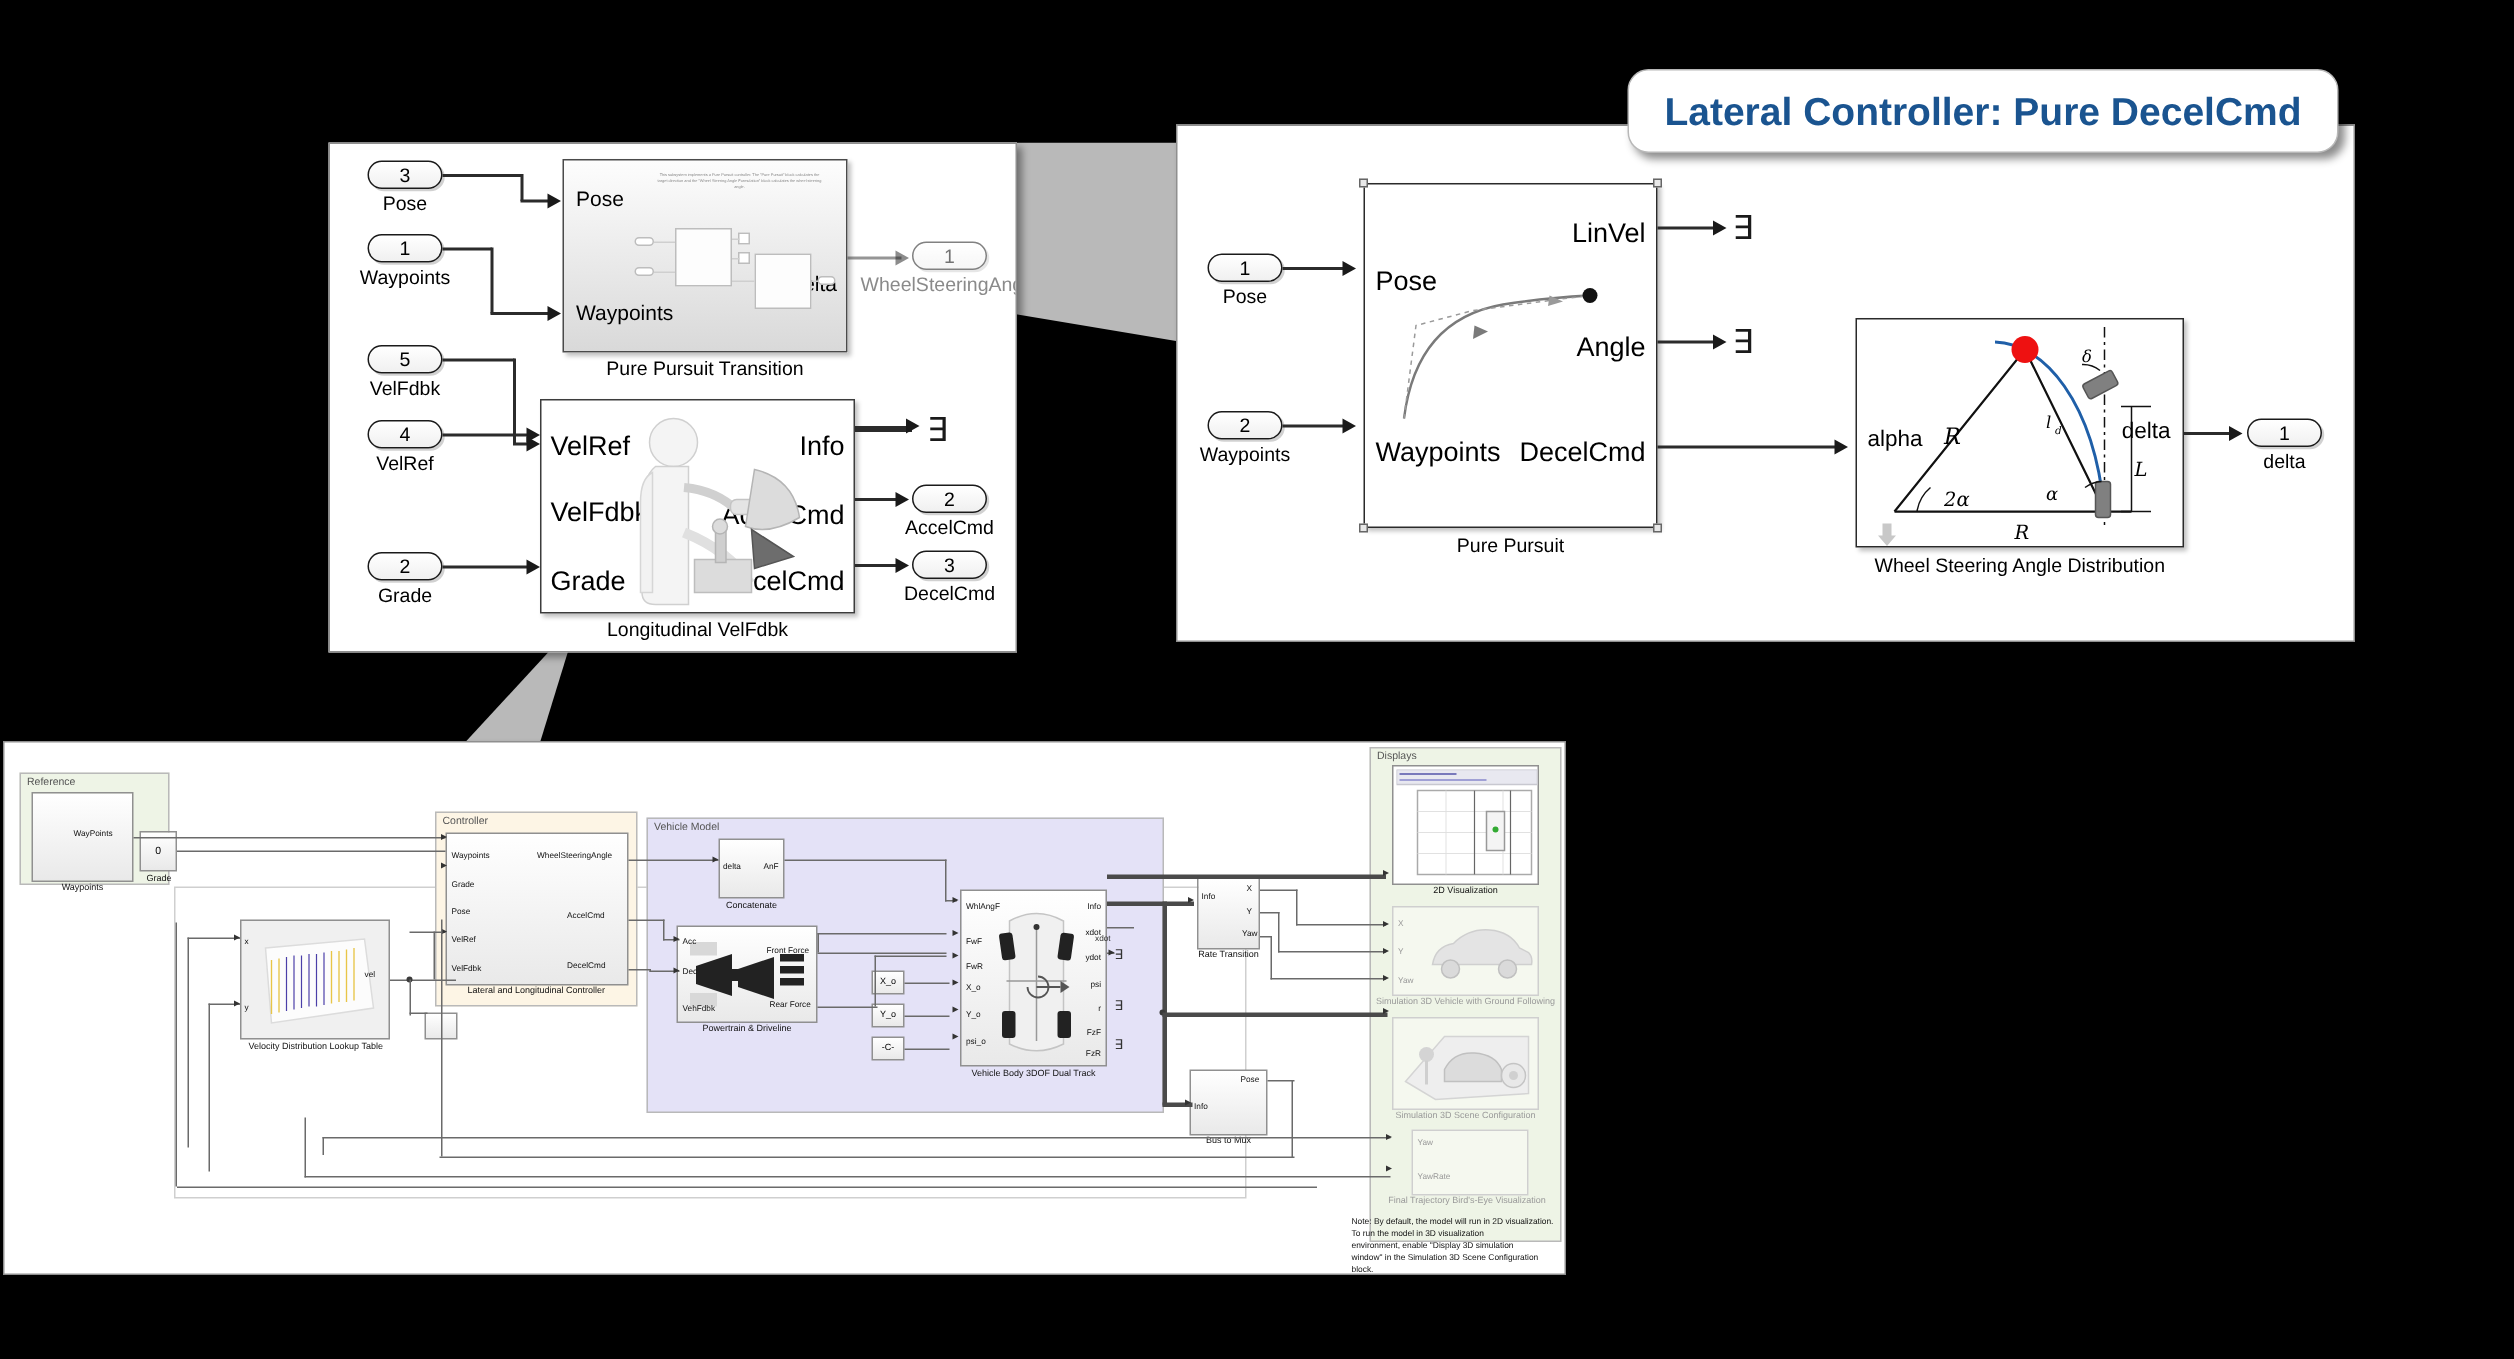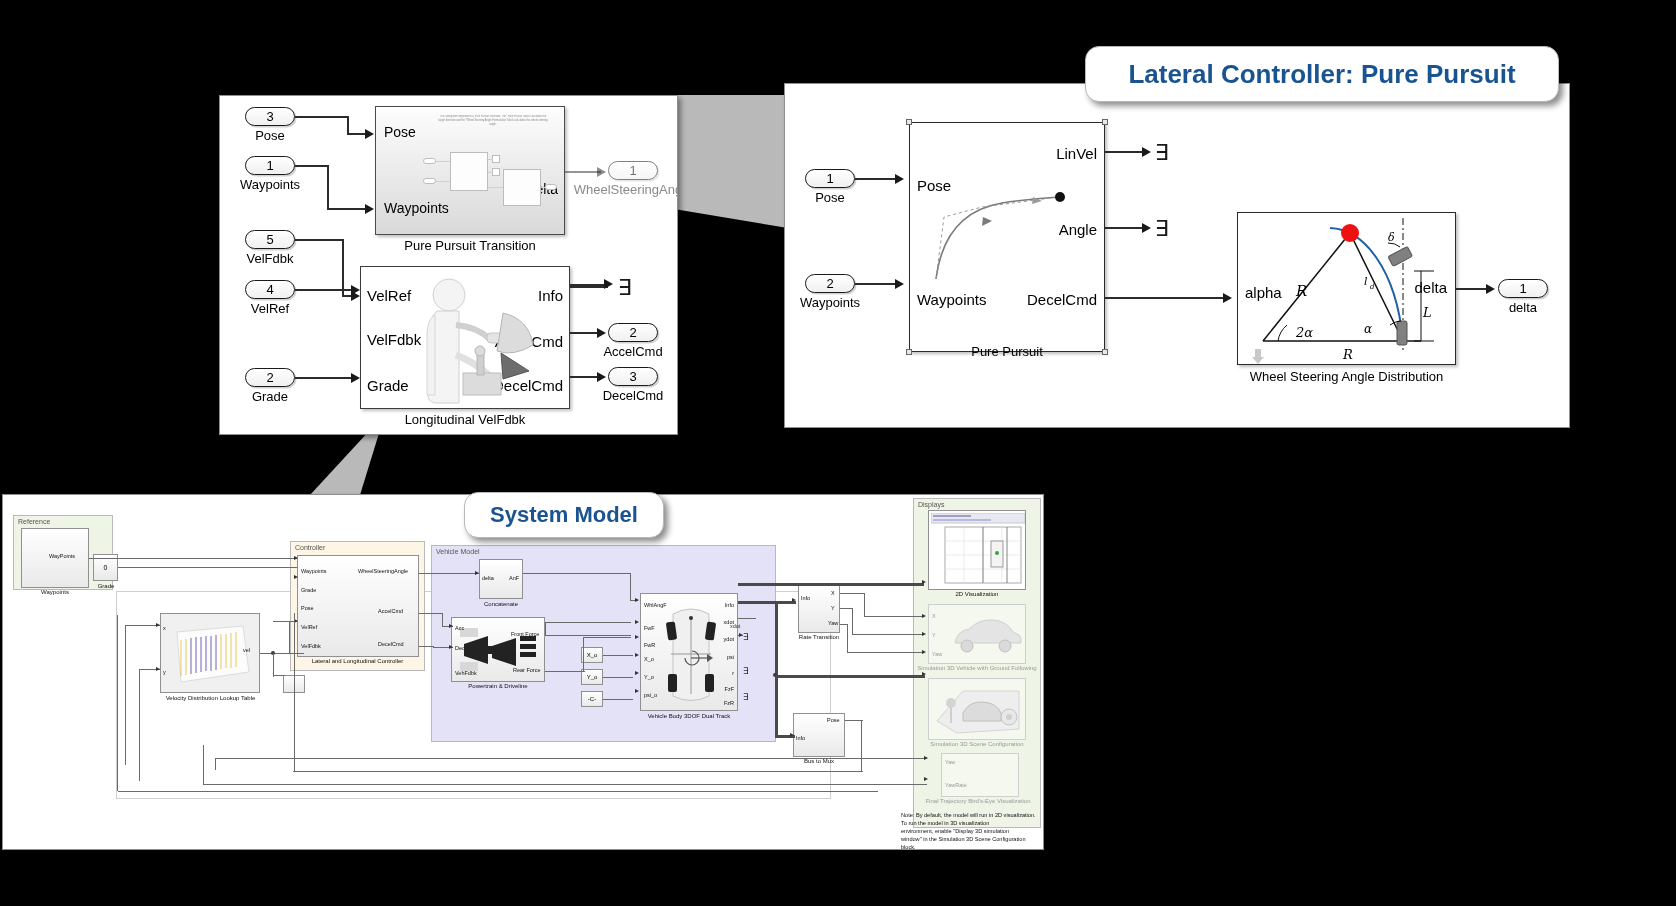--- a/index.html
+++ b/index.html
@@ -53,21 +53,21 @@
   .port-label {
     position:absolute; font-size:13px; color:#000; text-align:center; white-space:nowrap;
   }
   .blk {
     position:absolute;
     border:1.6px solid #3c3c3c;
     background:#fff;
     box-shadow: 2px 2px 3px rgba(0,0,0,0.25);
   }
   .blk-label { position:absolute; font-size:13px; color:#000; text-align:center; white-space:nowrap; }
-  .pname { position:absolute; font-size:15px; color:#000; white-space:nowrap; }
+  .pname { position:absolute; font-size:18px; color:#000; white-space:nowrap; }
 
   .wire { position:absolute; background:#2b2b2b; }
   .wire.h { height:1.5px; }
   .wire.v { width:1.5px; }
   .wire.thick.h { height:3.5px; }
   .arrow {
     position:absolute; width:0; height:0;
     border-top:5px solid transparent; border-bottom:5px solid transparent;
     border-left:9px solid #1a1a1a;
   }
@@ -268,21 +268,21 @@
         <path d="M14 108 L22 46 L60 36 L137 26" stroke="#9a9a9a" stroke-width="1" fill="none" stroke-dasharray="3,3"></path>
         <polygon points="60,55 70,50 61,46" fill="#7a7a7a"></polygon>
         <polygon points="110,33 120,30 111,26" fill="#9a9a9a"></polygon>
         <circle cx="138" cy="26" r="5" fill="#111"></circle>
       </svg>
       <div class="sel-handle" style="left:-4px;top:-4px"></div>
       <div class="sel-handle" style="right:-4px;top:-4px"></div>
       <div class="sel-handle" style="left:-4px;bottom:-4px"></div>
       <div class="sel-handle" style="right:-4px;bottom:-4px"></div>
     </div>
-    <div class="blk-label" style="left:124px;top:260px;width:196px">Pure Pursuit</div>
+    <div class="blk-label" style="left:124px;top:272px;width:196px">Pure Pursuit</div>
 
     <div class="term" style="left:370px;top:58px">∃</div>
     <div class="term" style="left:370px;top:134px">∃</div>
 
     <div class="blk" style="left:452px;top:128px;width:219px;height:153px;border-color:#2a2a2a">
       <svg style="position:absolute;left:0;top:0;width:219px;height:153px" viewBox="0 0 219 153">
         <path d="M25 128 L112 20 L165 128" stroke="#111" stroke-width="1.5" fill="none"></path>
         <line x1="25" y1="128" x2="183" y2="128" stroke="#111" stroke-width="1.5"></line>
         <path d="M92 15 C125 16 158 55 165 128" stroke="#1f5fa8" stroke-width="2" fill="none"></path>
         <circle cx="112" cy="20" r="9" fill="#ee1111"></circle>
@@ -325,21 +325,21 @@
     <div class="wire h" style="left:320px;top:143px;width:42px"></div>
     <div class="arrow" style="left:357px;top:139px"></div>
 
     <div class="wire h" style="left:320px;top:213px;width:120px"></div>
     <div class="arrow" style="left:438px;top:209px"></div>
 
     <div class="wire h" style="left:671px;top:204px;width:34px"></div>
     <div class="arrow" style="left:701px;top:200px"></div>
   </div>
 
-  <div class="title-card" style="left:1085px;top:46px;width:474px;height:56px;font-size:26px">Lateral Controller: Pure Pursuit</div>
+  <div class="title-card" style="left:1085px;top:46px;width:474px;height:56px;font-size:26px">Lateral Controller: Pure DecelCmd</div>
 
   <div class="panel" style="left:2px;top:494px;width:1042px;height:356px">
 
     <div class="mini-region" style="left:10px;top:20px;width:100px;height:75px;background:#eef4e6">
       <div class="mini-region-label">Reference</div>
     </div>
     <div class="mblk" style="left:18px;top:33px;width:68px;height:60px"></div>
     <div class="mport" style="left:46px;top:58px">WayPoints</div>
     <div class="mlabel" style="left:18px;top:94px;width:68px">Waypoints</div>
 
@@ -630,15 +630,14 @@
     <div class="mwire h" style="left:212px;top:263px;width:712px"></div>
     <div class="marrow" style="left:921px;top:261px"></div>
     <div class="mwire v" style="left:200px;top:250px;height:40px"></div>
     <div class="mwire h" style="left:200px;top:289px;width:724px"></div>
     <div class="marrow" style="left:921px;top:282px"></div>
 
     <div class="mwire h" style="left:115px;top:296px;width:760px"></div>
     <div class="mwire v" style="left:114px;top:120px;height:176px"></div>
   </div>
 
-  <div class="title-card" style="left:464px;top:492px;width:200px;height:46px;font-size:22px">System Model</div>
 
 </div>
 
 </body></html>

